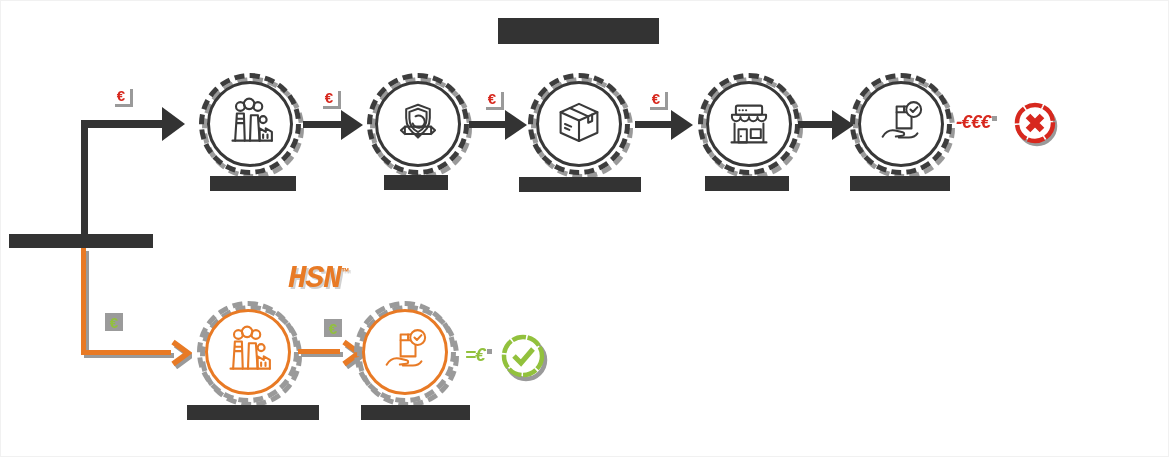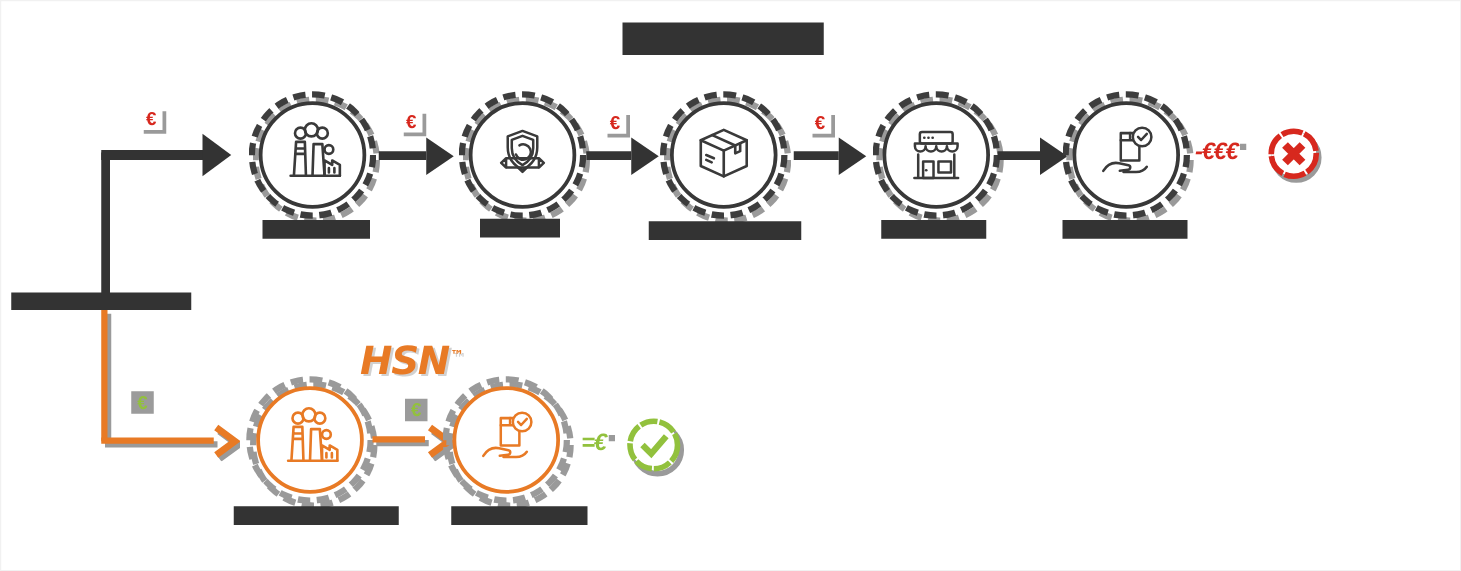--- a/index.html
+++ b/index.html
@@ -174,21 +174,21 @@
 
   <div class="result red" style="left:955px;top:110px;">
     <span>-€€€</span><span class="sup-square"></span>
   </div>
   <svg class="badge" style="left:1010px;top:97px;" width="50" height="52" viewBox="0 0 50 52">
     <circle cx="26" cy="28" r="18" stroke="#9a9a9a" stroke-width="4.5" fill="none"></circle>
     <circle cx="24" cy="25" r="18" stroke="#d7281e" stroke-width="4.5" fill="#ffffff" stroke-dasharray="17 1.6"></circle>
     <path d="M17 18 L31 32 M31 18 L17 32" stroke="#d7281e" stroke-width="6.5"></path>
   </svg>
 
-  <div class="hsn-logo" style="left:287px;top:270px;">
+  <div class="hsn-logo" style="left:287px;top:260px;font-family:Liberation Mono, monospace;">
     <span>HSN</span><sup>™</sup>
   </div>
 
   <div class="circle-wrap orange" style="left:204px;top:308px;">
     <div class="ring-shadow"></div>
     <div class="ring"></div>
     <div class="circle">
       <svg viewBox="0 0 64 64">
         <g fill="none" stroke="currentColor" stroke-width="2.4" stroke-linecap="round" stroke-linejoin="round">
           <circle cx="21" cy="12" r="5"></circle>

